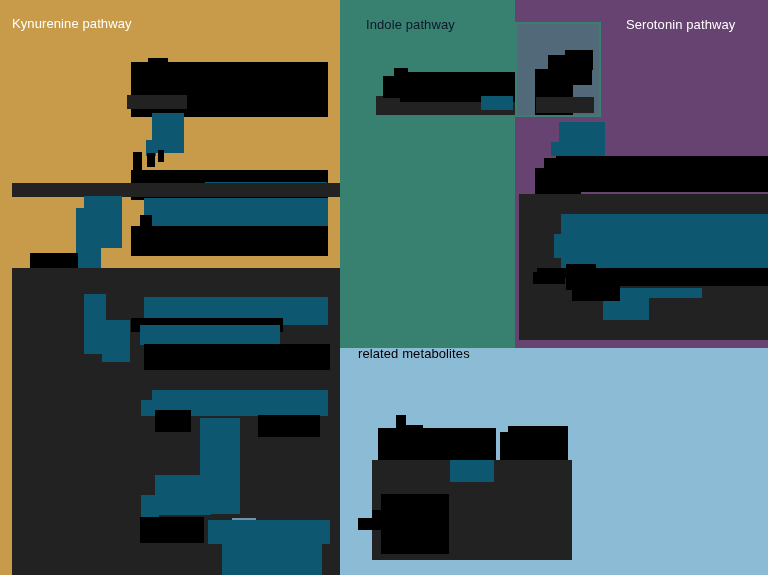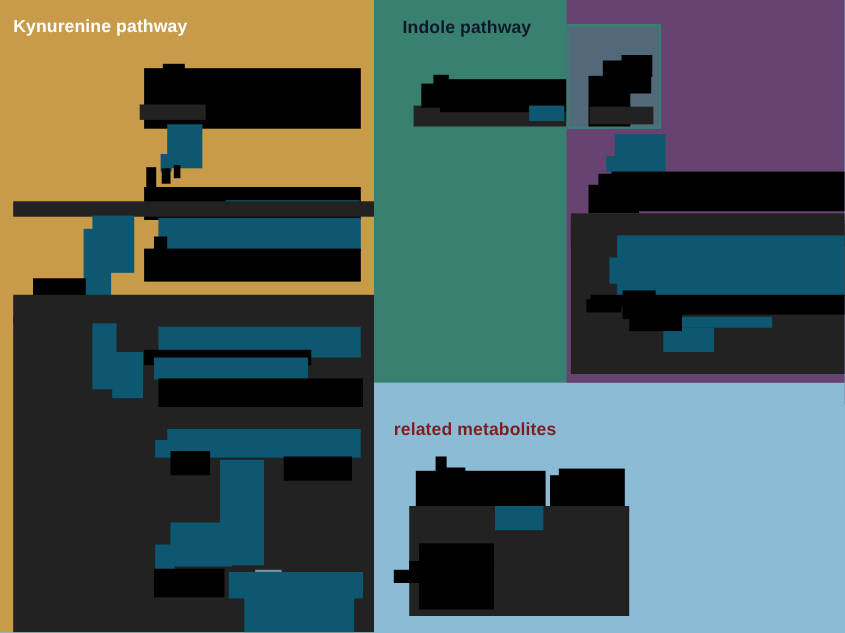--- a/index.html
+++ b/index.html
@@ -1,19 +1,19 @@
 <!DOCTYPE html>
 <html><head>
 <meta charset="utf-8">
 <style>
   html,body{margin:0;padding:0;background:#8cbbd6;}
   body{width:768px;height:575px;overflow:hidden;font-family:"Liberation Sans",sans-serif;}
   #stage{position:relative;width:768px;height:575px;overflow:hidden;}
   .panel{position:absolute;box-sizing:border-box;}
-  .ptitle{position:absolute;font-weight:bold;font-size:16px;letter-spacing:.1px;white-space:nowrap;}
+  .ptitle{position:absolute;font-weight:normal;font-size:13px;letter-spacing:.1px;white-space:nowrap;}
   .blk{position:absolute;}
   .innerbox{position:absolute;box-sizing:border-box;}
 </style>
 </head>
 <body>
 
 <div id="stage">
 
   <div class="panel" id="panel-kynurenine" style="left: 0px; top: 0px; width: 340px; height: 575px; background: rgb(200, 155, 74);"></div>
   <div class="panel" id="panel-indole" style="left: 340px; top: 0px; width: 265px; height: 348px; background: rgb(56, 128, 112);"></div>
@@ -102,15 +102,16 @@
     <div id="red-inset" style="position: absolute; inset: 0px; overflow: hidden;">
         <div class="blk" style="left: 18px; top: 45px; width: 38px; height: 50px; background: rgb(0, 0, 0);"></div>
         <div class="blk" style="left: 31px; top: 31px; width: 44px; height: 30px; background: rgb(0, 0, 0);"></div>
         <div class="blk" style="left: 48px; top: 26px; width: 28px; height: 20px; background: rgb(0, 0, 0);"></div>
         <div class="blk" style="left: 19px; top: 73px; width: 58px; height: 16px; background: rgb(34, 34, 34);"></div>
       </div>
   </div>
 
   <div class="ptitle" id="title-kynurenine" style="left: 12px; top: 16px; color: rgb(255, 255, 255);">Kynurenine  pathway</div>
   <div class="ptitle" id="title-indole" style="left: 366px; top: 17px; color: #0f172a;">Indole  pathway</div>
-  <div class="ptitle" id="title-metabolites" style="left: 358px; top: 382px; color: #7f1d1d;">related metabolites</div>
+  <div class="ptitle" id="title-serotonin" style="left: 626px; top: 17px; color: rgb(255, 255, 255);">Serotonin pathway</div>
+  <div class="ptitle" id="title-metabolites" style="left: 358px; top: 346px; color: #000000;">related metabolites</div>
 
 </div>
 
 </body></html>

